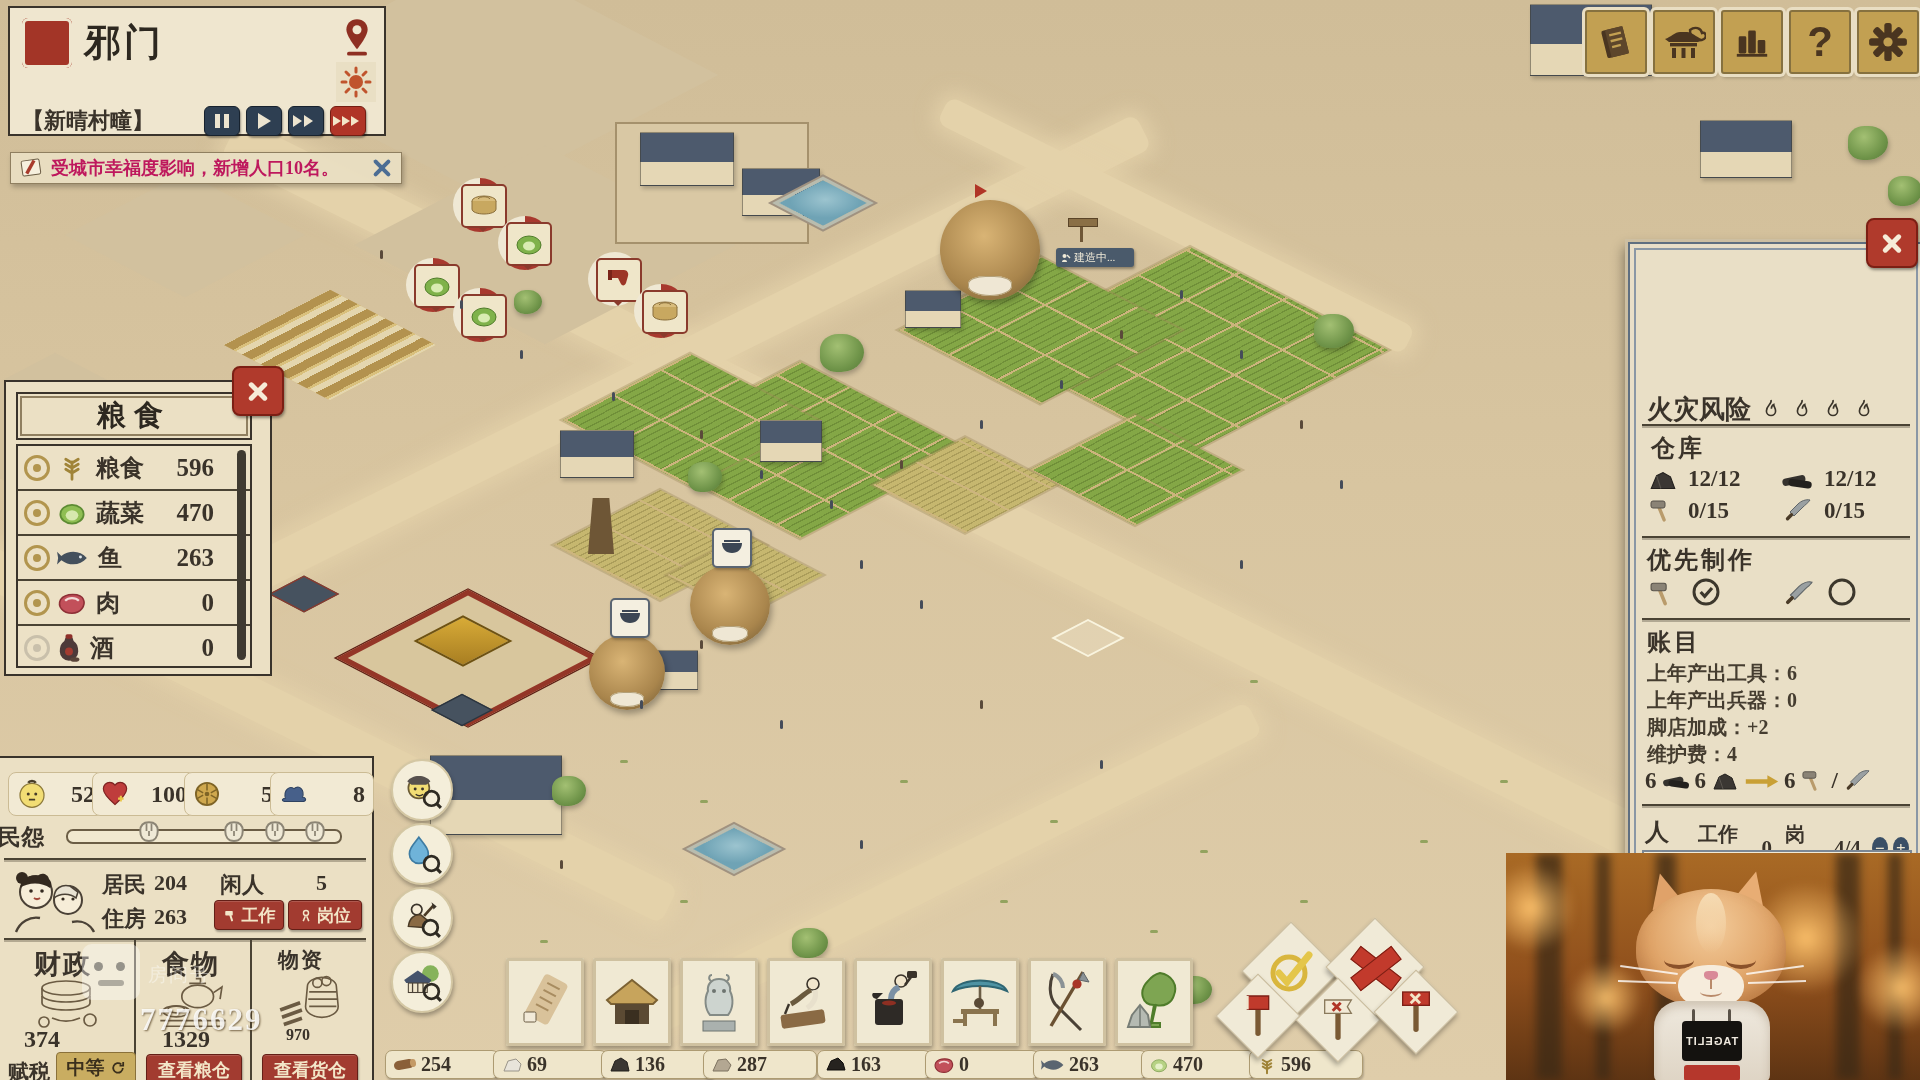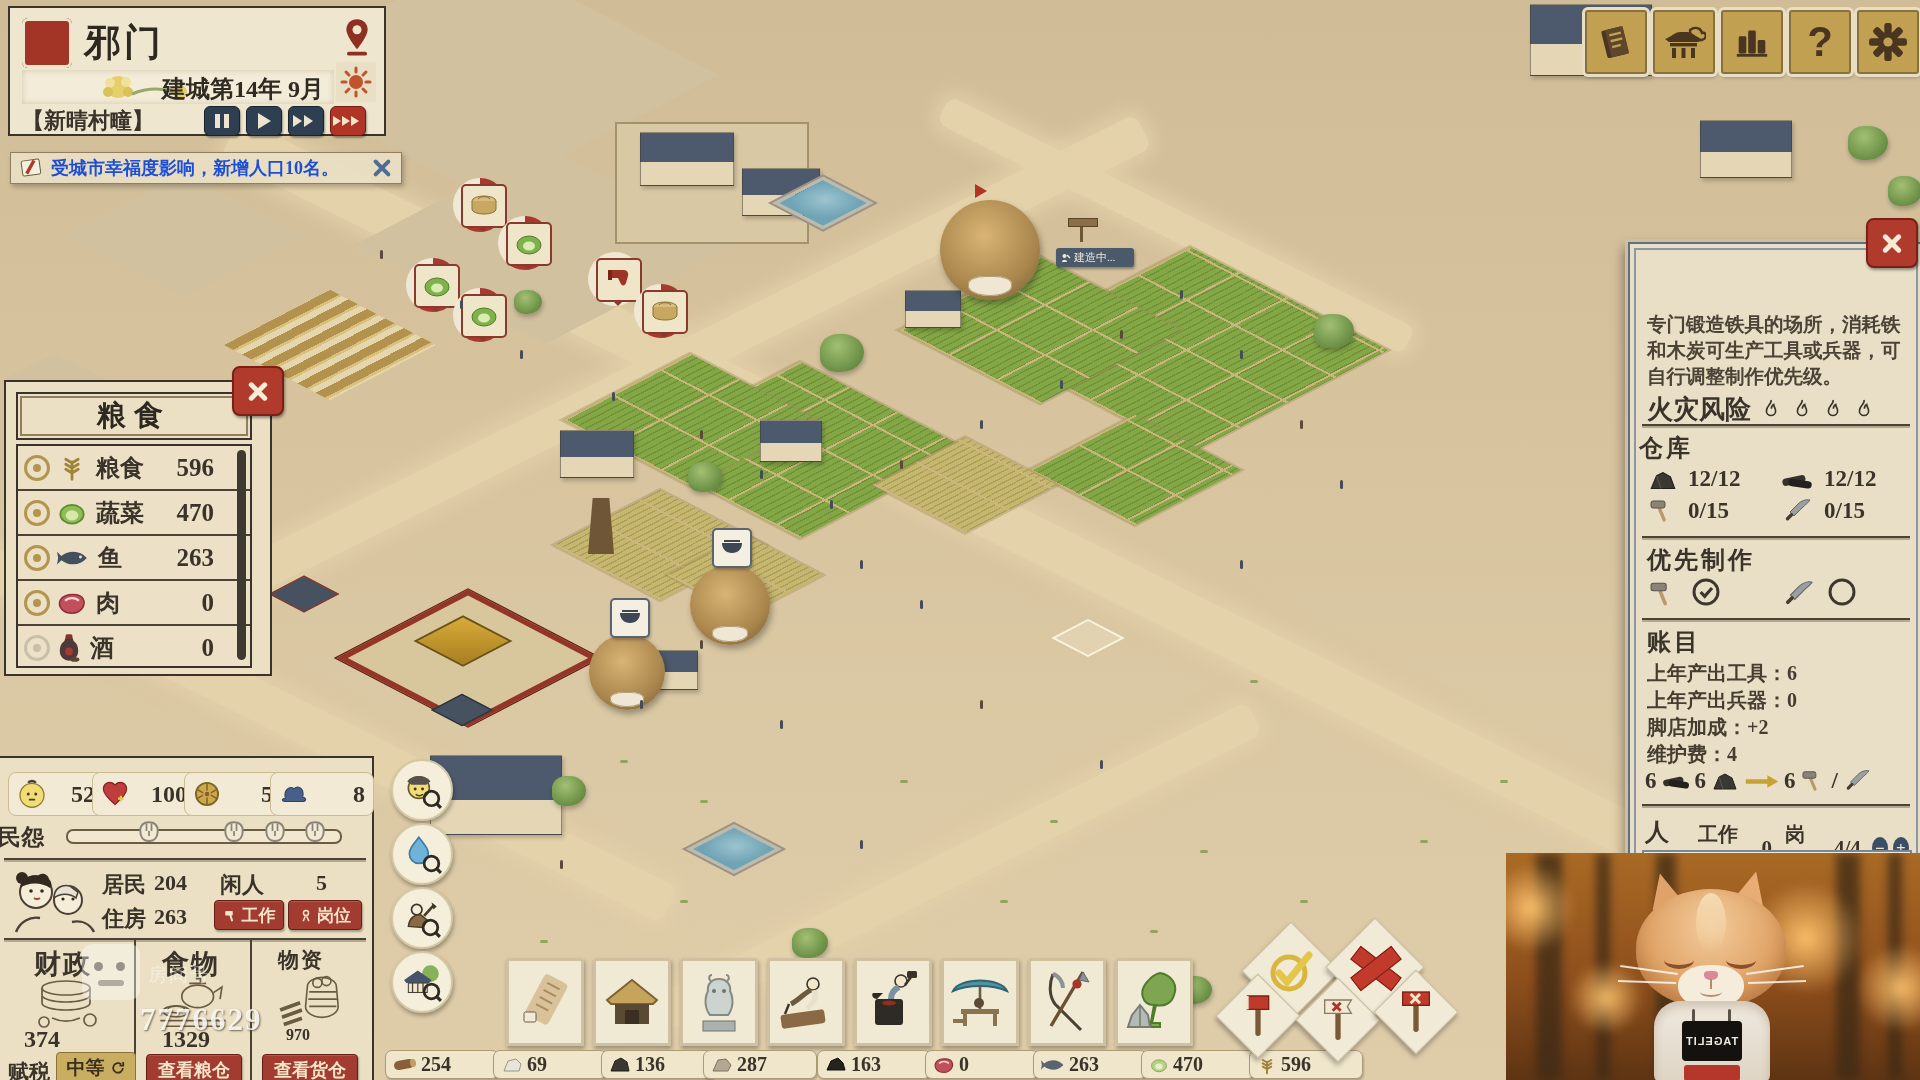--- a/index.html
+++ b/index.html
@@ -258,32 +258,20 @@
           <path d="M6 2l3 3" stroke="#f0ead8" stroke-width="1.4"></path>
         </svg>
       <span style="color:#f0ead8;font-size:11px;font-weight:normal">建造中...</span>
     </div>
   </div>
 
   <div class="panel" style="left:8px;top:6px;width:374px;height:126px;background:#efe6cf">
     <div class="abs" style="left:12px;top:10px;width:50px;height:50px;background:#a33527;border-radius:6px;
          box-shadow:inset 0 0 0 3px #efe6cf,inset 0 0 0 5px #a33527"></div>
     <div class="abs" style="left:74px;top:10px;font-size:37px;font-weight:bold;color:#2d2820;letter-spacing:3px">邪门</div>
-    <div class="abs" style="left:12px;top:62px;width:312px;height:34px;background:#f3ecd8;box-shadow:inset 0 0 6px rgba(150,130,80,.35)">
-      <svg class="abs" style="left:66px;top:2px" width="120" height="30" viewBox="0 0 120 30">
-        <circle cx="30" cy="15" r="11" fill="#e4cf6a"></circle>
-          <circle cx="22" cy="11" r="5" fill="#efe09a"></circle>
-          <circle cx="38" cy="10" r="5" fill="#efe09a"></circle>
-        <circle cx="40" cy="20" r="5" fill="#d9c258"></circle>
-          <circle cx="20" cy="20" r="5" fill="#d9c258"></circle>
-        <path d="M44 22c14-6 30-6 44-2" stroke="#9aa86a" stroke-width="3" fill="none"></path>
-        <circle cx="92" cy="20" r="7" fill="#e4cf6a"></circle>
-      </svg>
-      <div class="abs" style="right:10px;top:3px;font-size:24px;font-weight:bold;color:#2f2a22">建城第14年 9月</div>
-    </div>
     <div class="abs" style="left:12px;top:98px;font-size:22px;font-weight:bold;color:#3a332a">【新晴村疃】</div>
 
     <div class="navy-btn abs" style="left:194px;top:98px;width:34px;height:28px">
       <span style="display:flex;gap:4px">
           <i style="width:5px;height:14px;background:#ece4cf"></i>
           <i style="width:5px;height:14px;background:#ece4cf"></i>
         </span>
     </div>
     <div class="navy-btn abs" style="left:236px;top:98px;width:34px;height:28px">
       <span style="width:0;height:0;border:8px solid transparent;border-left:13px solid #ece4cf;margin-left:8px"></span>
@@ -316,21 +304,21 @@
         </svg>
     </div>
   </div>
 
   <div class="abs" style="left:10px;top:152px;width:390px;height:30px;
        background:rgba(233,222,194,.95);border:1px solid #8f7f60;display:flex;align-items:center;box-shadow:2px 3px 5px rgba(0,0,0,.25)">
     <svg style="margin-left:8px" width="24" height="24" viewBox="0 0 24 24">
       <rect x="3" y="4" width="18" height="15" rx="1.5" fill="#f6f0de" stroke="#6b5d45" transform="rotate(-8 12 12)"></rect>
       <path d="M7 17L16 5" stroke="#a83b2c" stroke-width="3.4" transform="rotate(-8 12 12)"></path>
     </svg>
-    <span style="margin-left:8px;font-size:18px;font-weight:bold;color:#1d4ed8">受城市幸福度影响，新增人口10名。</span>
+    <span style="margin-left:8px;font-size:18px;font-weight:bold;color:#be185d">受城市幸福度影响，新增人口10名。</span>
     <span style="margin-left:auto;margin-right:10px;position:relative;width:18px;height:18px">
       <i style="position:absolute;left:-2px;top:7px;width:22px;height:4px;background:#4c6d94;transform:rotate(45deg);border-radius:2px"></i>
       <i style="position:absolute;left:-2px;top:7px;width:22px;height:4px;background:#4c6d94;transform:rotate(-45deg);border-radius:2px"></i>
     </span>
   </div>
 
   <div class="panel" style="left:4px;top:380px;width:264px;height:292px">
     <div class="abs" style="left:10px;top:10px;width:232px;height:44px;border:2px solid #39332b;
          box-shadow:inset 0 0 0 2px #ebe0c4,inset 0 0 0 4px #8f7f60;display:flex;align-items:center;justify-content:center">
       <span style="font-size:29px;font-weight:bold;letter-spacing:8px;color:#2d2820">粮食</span>
@@ -578,38 +566,37 @@
       <path d="M3 18l13-9 13 9-2 3H5z" fill="#45536b"></path>
       <rect x="7" y="21" width="18" height="9" fill="#f0e6cc" stroke="#4a4136"></rect>
       <path d="M11 21v9M16 21v9M21 21v9" stroke="#4a4136" stroke-width="1.2"></path>
       <circle cx="29" cy="29" r="7" fill="none" stroke="#2e2a22" stroke-width="2.6"></circle>
         <path d="M34 34l4 4" stroke="#2e2a22" stroke-width="3"></path>
     </svg>
   </div>
 
   <div class="abs" style="left:1628px;top:242px;width:292px;height:838px;background:#e9dfc6;
        border:2px solid #5f6f80;box-shadow:inset 0 0 0 4px #e9dfc8,inset 0 0 0 6px #8a97a5,0 0 0 3px #cdbfa2,-4px 5px 12px rgba(0,0,0,.4)">
-    <div class="abs" style="left:17px;top:68px;width:258px;font-size:19.5px;line-height:1.33;color:#4a4336;font-weight:bold">专门锻造铁具的场所，消耗铁和木炭可生产工具或兵器，可自行调整制作优先级。</div>
     <div class="abs" style="left:17px;top:148px;display:flex;align-items:center;gap:9px">
       <span style="font-size:26px;font-weight:bold">火灾风险</span>
       <svg width="22" height="24" viewBox="0 0 24 26" fill="none" stroke="#3a342a" stroke-width="1.8">
           <path d="M12 2c1.5 4-5 6-5 12a5 5 0 0010 0c0-3-2-4.5-2-7-2 1-2.6 2.6-2.6 4.6"></path>
         </svg>
       <svg width="22" height="24" viewBox="0 0 24 26" fill="none" stroke="#3a342a" stroke-width="1.8">
           <path d="M12 2c1.5 4-5 6-5 12a5 5 0 0010 0c0-3-2-4.5-2-7-2 1-2.6 2.6-2.6 4.6"></path>
         </svg>
       <svg width="22" height="24" viewBox="0 0 24 26" fill="none" stroke="#3a342a" stroke-width="1.8">
           <path d="M12 2c1.5 4-5 6-5 12a5 5 0 0010 0c0-3-2-4.5-2-7-2 1-2.6 2.6-2.6 4.6"></path>
         </svg>
       <svg width="22" height="24" viewBox="0 0 24 26" fill="none" stroke="#3a342a" stroke-width="1.8">
           <path d="M12 2c1.5 4-5 6-5 12a5 5 0 0010 0c0-3-2-4.5-2-7-2 1-2.6 2.6-2.6 4.6"></path>
         </svg>
     </div>
     <div class="hr abs" style="left:12px;top:180px;width:268px"></div>
-    <span class="abs" style="left:9px;top:188px;font-size:24px;font-weight:bold;letter-spacing:3px">仓库</span>
+    <span class="abs" style="left:21px;top:188px;font-size:24px;font-weight:bold;letter-spacing:3px">仓库</span>
 
     <svg class="abs" style="left:17px;top:224px" width="32" height="24" viewBox="0 0 30 22">
         <path d="M4 19L9 7l6-3 7 4 4 11z" fill="#3b3733" stroke="#23201d"></path>
         <path d="M9 7l4 12" stroke="#5a554e"></path>
       </svg>
     <span class="abs" style="left:58px;top:222px;font-size:23px;font-weight:bold">12/12</span>
     <svg class="abs" style="left:150px;top:224px" width="34" height="24" viewBox="0 0 32 22">
         <rect x="2" y="8" width="22" height="7" rx="3.5" fill="#35322e" transform="rotate(-12 13 11)"></rect>
         <rect x="8" y="11" width="22" height="7" rx="3.5" fill="#23211e" transform="rotate(8 19 14)"></rect>
       </svg>

